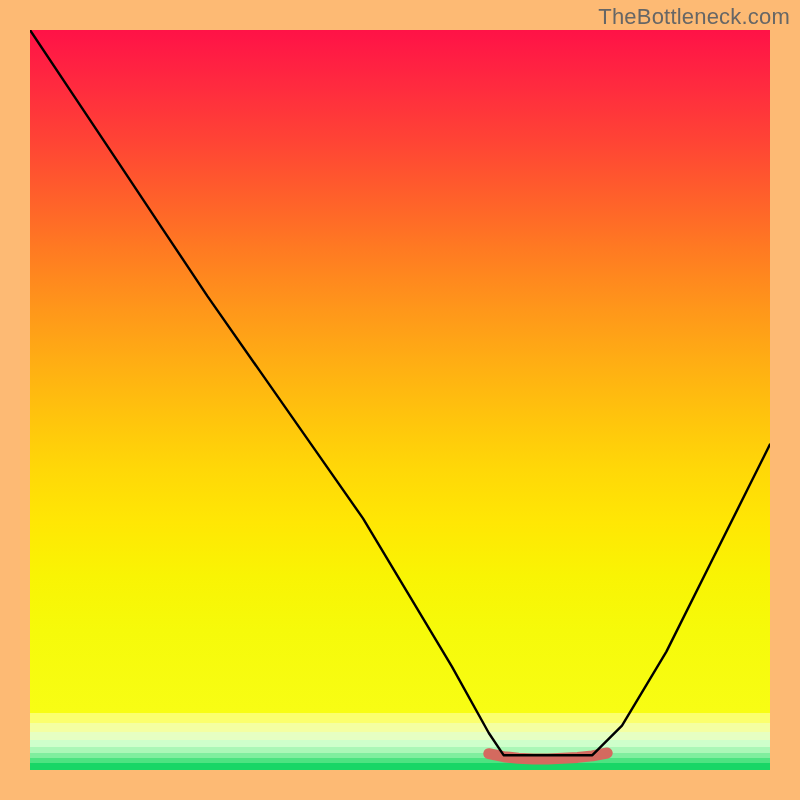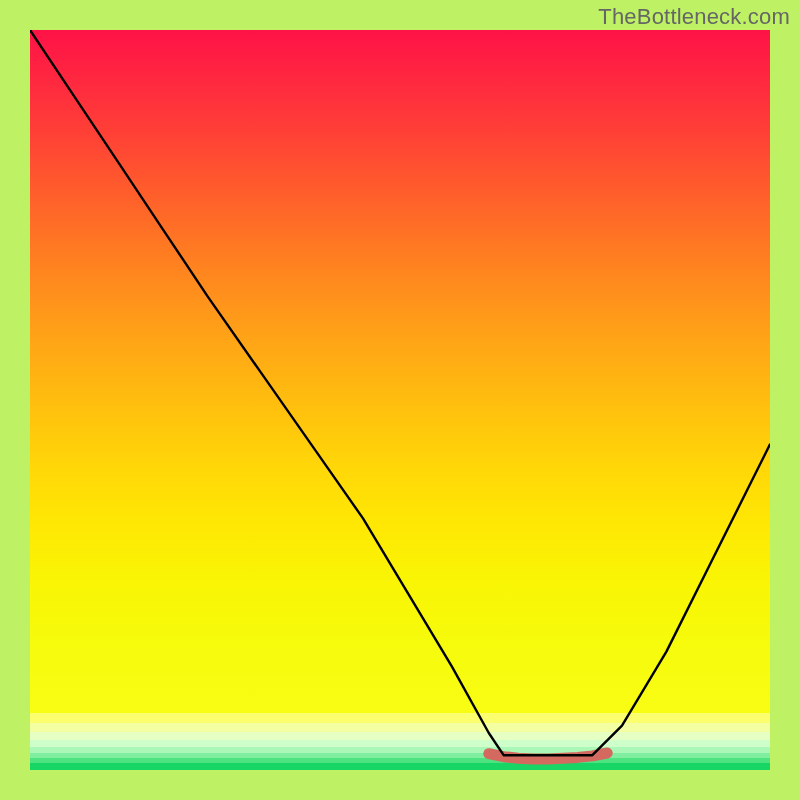--- a/index.html
+++ b/index.html
@@ -8,21 +8,21 @@
     width: 800px;
     height: 800px;
     overflow: hidden;
     background: #000;
     font-family: Arial, Helvetica, sans-serif;
   }
   .frame {
     position: relative;
     width: 800px;
     height: 800px;
-    background: #bef264;
+    background: #fdba74;
   }
   .watermark {
     position: absolute;
     top: 4px;
     right: 10px;
     color: #666;
     font-size: 22px;
     letter-spacing: 0.2px;
     z-index: 5;
   }

